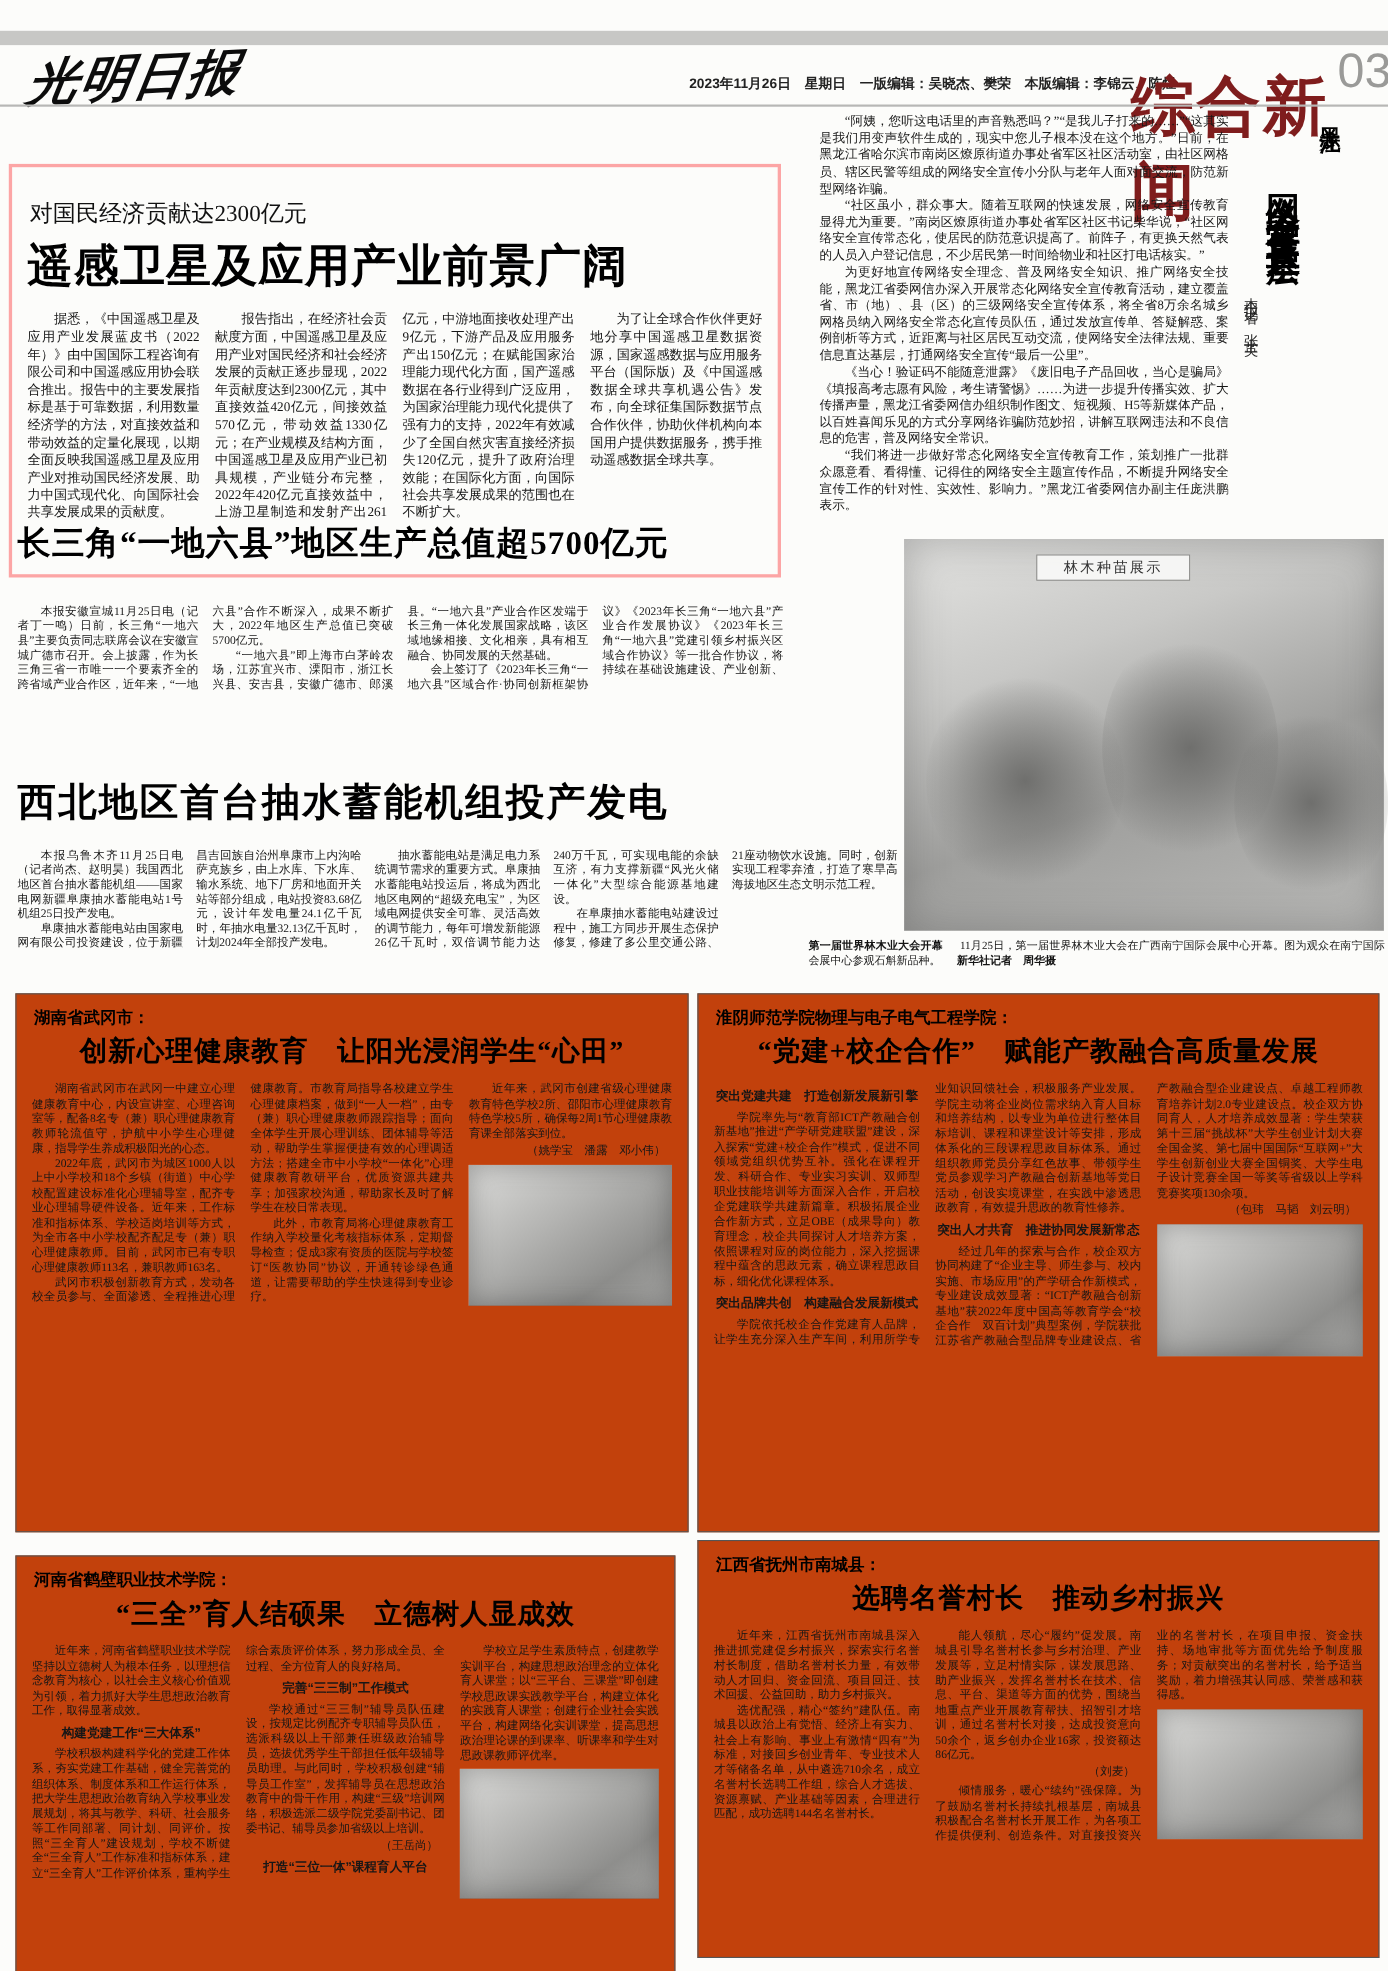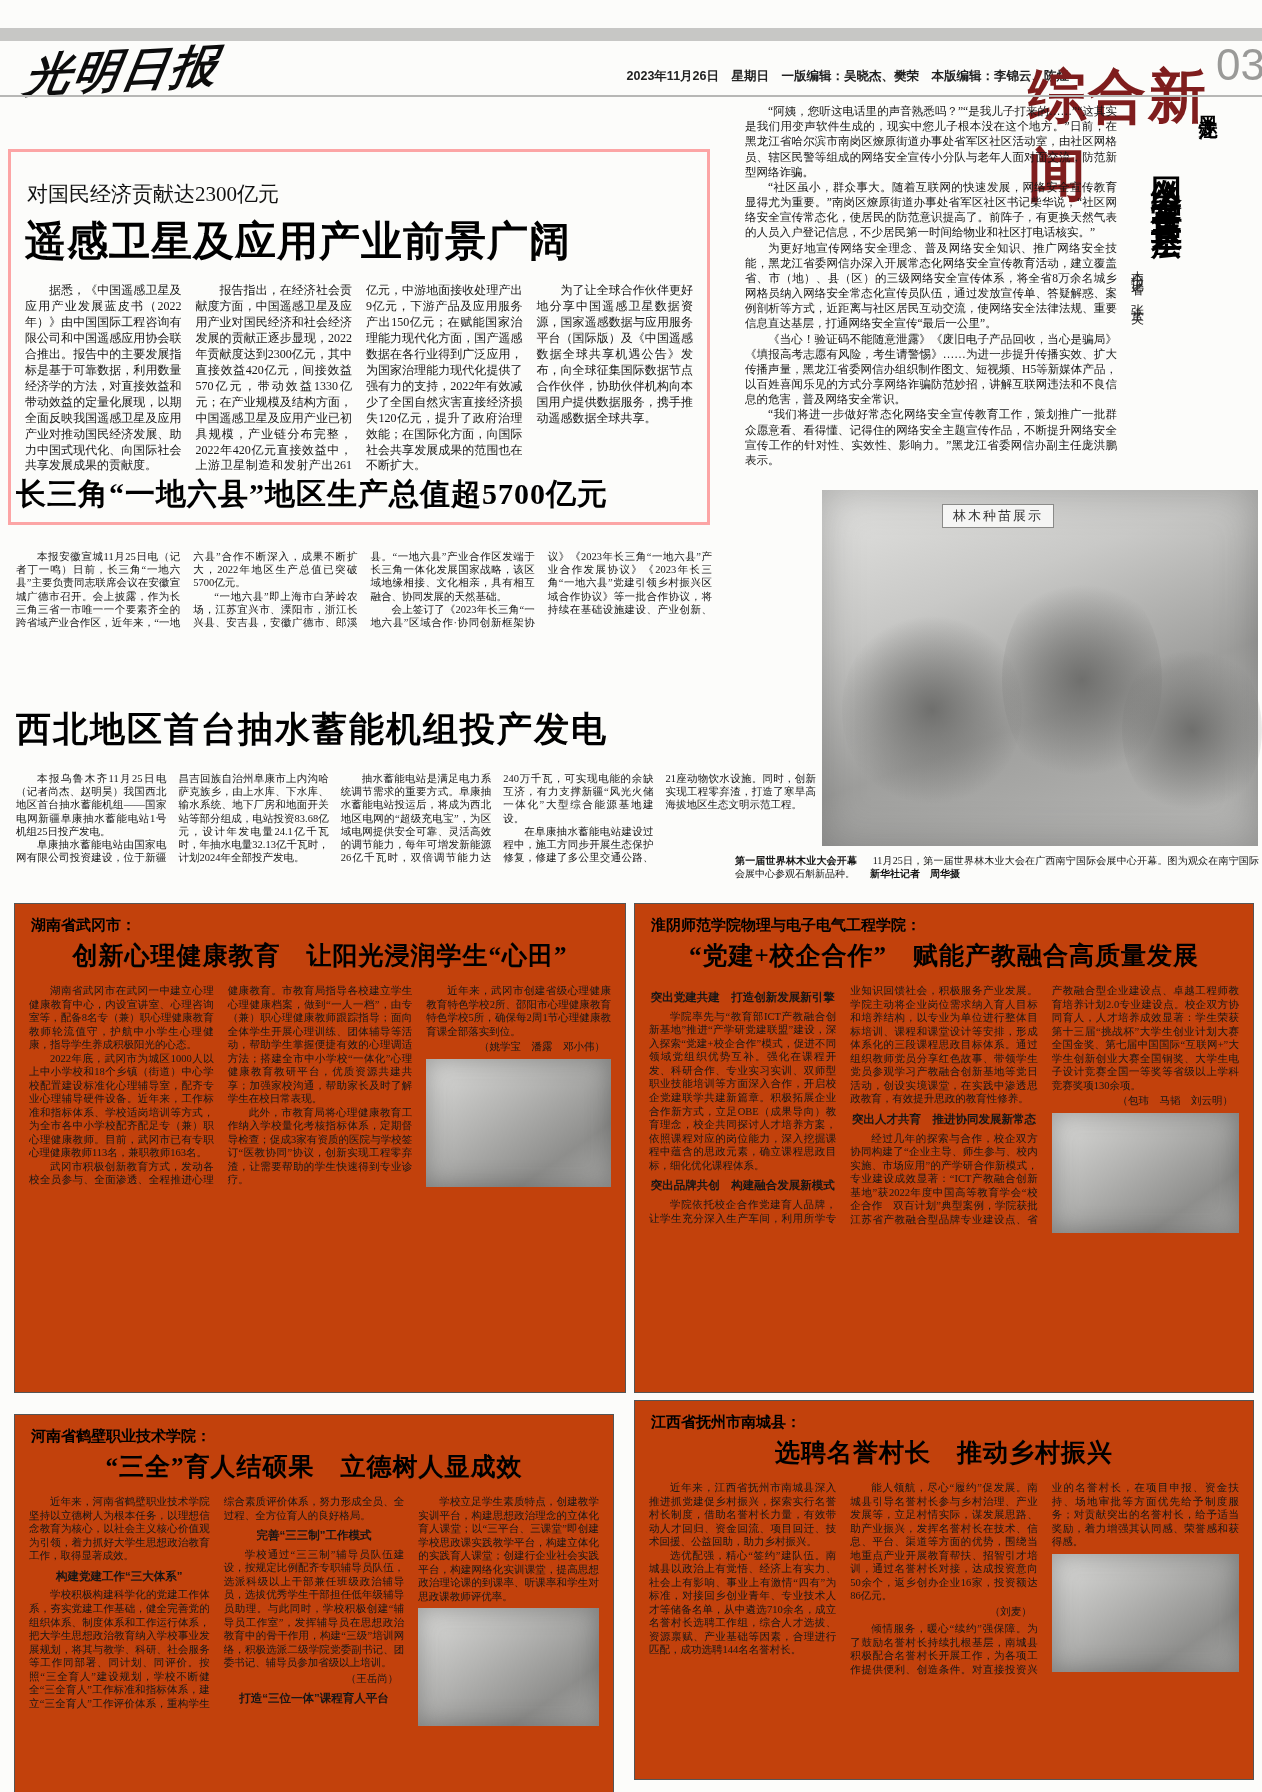--- a/index.html
+++ b/index.html
@@ -39,21 +39,21 @@
   
   .xb-headline{left:16px;top:706px;width:800px;font-size:35px;font-weight:bold;color:#000;letter-spacing:2px;white-space:nowrap;}
   .xb-body{left:16px;top:772px;width:800px;height:112px;column-count:5;column-gap:12px;
            font-size:10.5px;line-height:1.26;text-align:justify;overflow:hidden;}
   
   .main-photo{left:822px;top:490px;width:436px;height:356px;
       background:linear-gradient(160deg,#e3e3e1 0%,#c9c9c7 30%,#9f9f9d 60%,#b9b9b7 100%);
       box-shadow:inset 0 0 40px rgba(60,60,60,.35);}
   .main-photo .blob{position:absolute;border-radius:50%;background:radial-gradient(circle,#6f6f6d 0%,rgba(110,110,108,0) 70%);}
   .photo-label{position:absolute;left:120px;top:14px;background:rgba(250,250,248,.9);border:1px solid #8a8a88;
-               padding:2px 10px;font-size:13px;color:#333;letter-spacing:2px;}
+               padding:2px 24px;font-size:13px;color:#333;letter-spacing:2px;}
   .photo-caption{left:735px;top:854px;width:524px;height:46px;font-size:10px;line-height:1.3;text-align:justify;color:#141414;overflow:hidden;}
   .cap-title{font-weight:bold;}
   .cap-credit{font-weight:bold;}
   
   .box{box-sizing:border-box;border:1px solid #555;background:#c2410c;padding:12px 14px 8px 14px;overflow:hidden;}
   .box1{left:14px;top:903px;width:612px;height:490px;}
   .box2{left:634px;top:903px;width:620px;height:490px;}
   .box3{left:14px;top:1414px;width:600px;height:380px;}
   .box4{left:634px;top:1400px;width:620px;height:380px;}
   .box-kicker{font-size:15px;font-weight:bold;color:#000;font-family:"Liberation Sans",sans-serif;margin:0 0 4px 2px;}
@@ -132,21 +132,21 @@
     <span class="cap-credit">新华社记者　周华摄</span>
   </div>
 
   <div class="abs box box1">
     <div class="box-kicker">湖南省武冈市：</div>
     <div class="box-headline">创新心理健康教育　让阳光浸润学生“心田”</div>
     <div class="box-body">
         <p class="para">湖南省武冈市在武冈一中建立心理健康教育中心，内设宣讲室、心理咨询室等，配备8名专（兼）职心理健康教育教师轮流值守，护航中小学生心理健康，指导学生养成积极阳光的心态。</p>
         <p class="para">2022年底，武冈市为城区1000人以上中小学校和18个乡镇（街道）中心学校配置建设标准化心理辅导室，配齐专业心理辅导硬件设备。近年来，工作标准和指标体系、学校适岗培训等方式，为全市各中小学校配齐配足专（兼）职心理健康教师。目前，武冈市已有专职心理健康教师113名，兼职教师163名。</p>
         <p class="para">武冈市积极创新教育方式，发动各校全员参与、全面渗透、全程推进心理健康教育。市教育局指导各校建立学生心理健康档案，做到“一人一档”，由专（兼）职心理健康教师跟踪指导；面向全体学生开展心理训练、团体辅导等活动，帮助学生掌握便捷有效的心理调适方法；搭建全市中小学校“一体化”心理健康教育教研平台，优质资源共建共享；加强家校沟通，帮助家长及时了解学生在校日常表现。</p>
-        <p class="para">此外，市教育局将心理健康教育工作纳入学校量化考核指标体系，定期督导检查；促成3家有资质的医院与学校签订“医教协同”协议，创新实现工程零弃渣，让需要帮助的学生快速得到专业诊疗。</p>
+        <p class="para">此外，市教育局将心理健康教育工作纳入学校量化考核指标体系，定期督导检查；促成3家有资质的医院与学校签订“医教协同”协议，开通转诊绿色通道，让需要帮助的学生快速得到专业诊疗。</p>
         <p class="para">近年来，武冈市创建省级心理健康教育特色学校2所、邵阳市心理健康教育特色学校5所，确保每2周1节心理健康教育课全部落实到位。</p>
         <p class="byline">（姚学宝　潘露　邓小伟）</p>
         <div class="photo-ph" style="height: 128px;"></div>
       </div>
   </div>
 
   <div class="abs box box2">
     <div class="box-kicker">淮阴师范学院物理与电子电气工程学院：</div>
     <div class="box-headline">“党建+校企合作”　赋能产教融合高质量发展</div>
     <div class="box-body">

